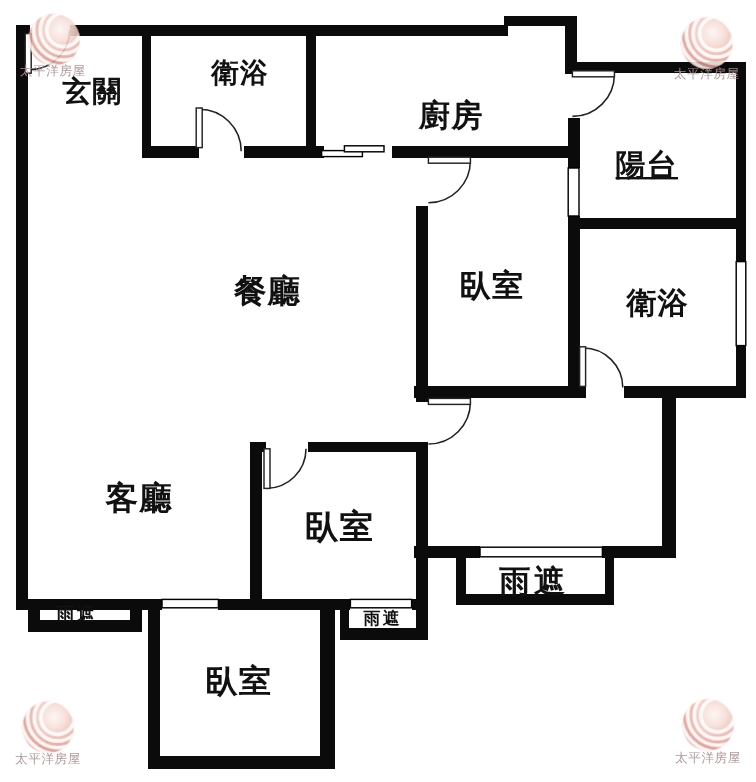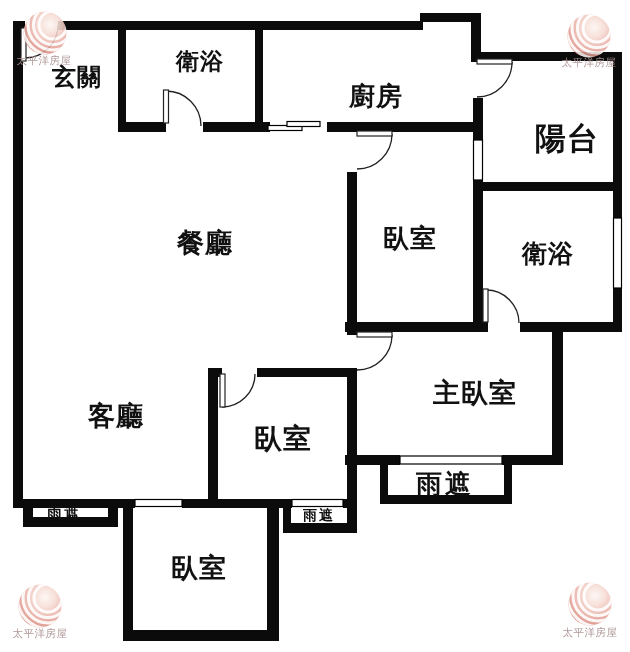--- a/index.html
+++ b/index.html
@@ -153,26 +153,25 @@
       <use href="#logoSphere" transform="translate(45,33)"></use>
       <use href="#logoSphere" transform="translate(589,36)"></use>
       <use href="#logoSphere" transform="translate(40,606)"></use>
       <use href="#logoSphere" transform="translate(590,604)"></use>
     </g>
   </svg>
 
   <div class="room-label" style="left:77px;top:77px;font-size:24px;">玄關</div>
   <div class="room-label" style="left:200px;top:61px;font-size:23px;">衛浴</div>
   <div class="room-label" style="left:376px;top:96px;font-size:26px;">廚房</div>
-  <div class="room-label" style="left:567px;top:138px;font-size:31px;">陽台</div>
-  <div class="room-label" style="left:205px;top:243px;font-size:27px;">餐廳</div>
+  <div class="room-label" style="left:539px;top:138px;font-size:25px;text-decoration:underline;">陽台</div>
+  <div class="room-label" style="left:223px;top:243px;font-size:27px;">餐廳</div>
   <div class="room-label" style="left:410px;top:238px;font-size:26px;">臥室</div>
   <div class="room-label" style="left:548px;top:253px;font-size:25px;">衛浴</div>
   <div class="room-label" style="left:116px;top:416px;font-size:27px;">客廳</div>
-  <div class="room-label" style="left:475px;top:393px;font-size:27px;">主臥室</div>
   <div class="room-label" style="left:283px;top:439px;font-size:28px;">臥室</div>
   <div class="room-label" style="left:199px;top:568px;font-size:27px;">臥室</div>
   <div class="room-label" style="left:64px;top:512px;font-size:15px;letter-spacing:2px;">雨遮</div>
   <div class="room-label" style="left:319px;top:515px;font-size:14px;letter-spacing:2px;">雨遮</div>
   <div class="room-label" style="left:445px;top:484px;font-size:26px;letter-spacing:3px;">雨遮</div>
 
   <div class="logo-text" style="left:44px;top:60px;">太平洋房屋</div>
   <div class="logo-text" style="left:589px;top:62px;">太平洋房屋</div>
   <div class="logo-text" style="left:40px;top:633px;">太平洋房屋</div>
   <div class="logo-text" style="left:590px;top:632px;">太平洋房屋</div>

